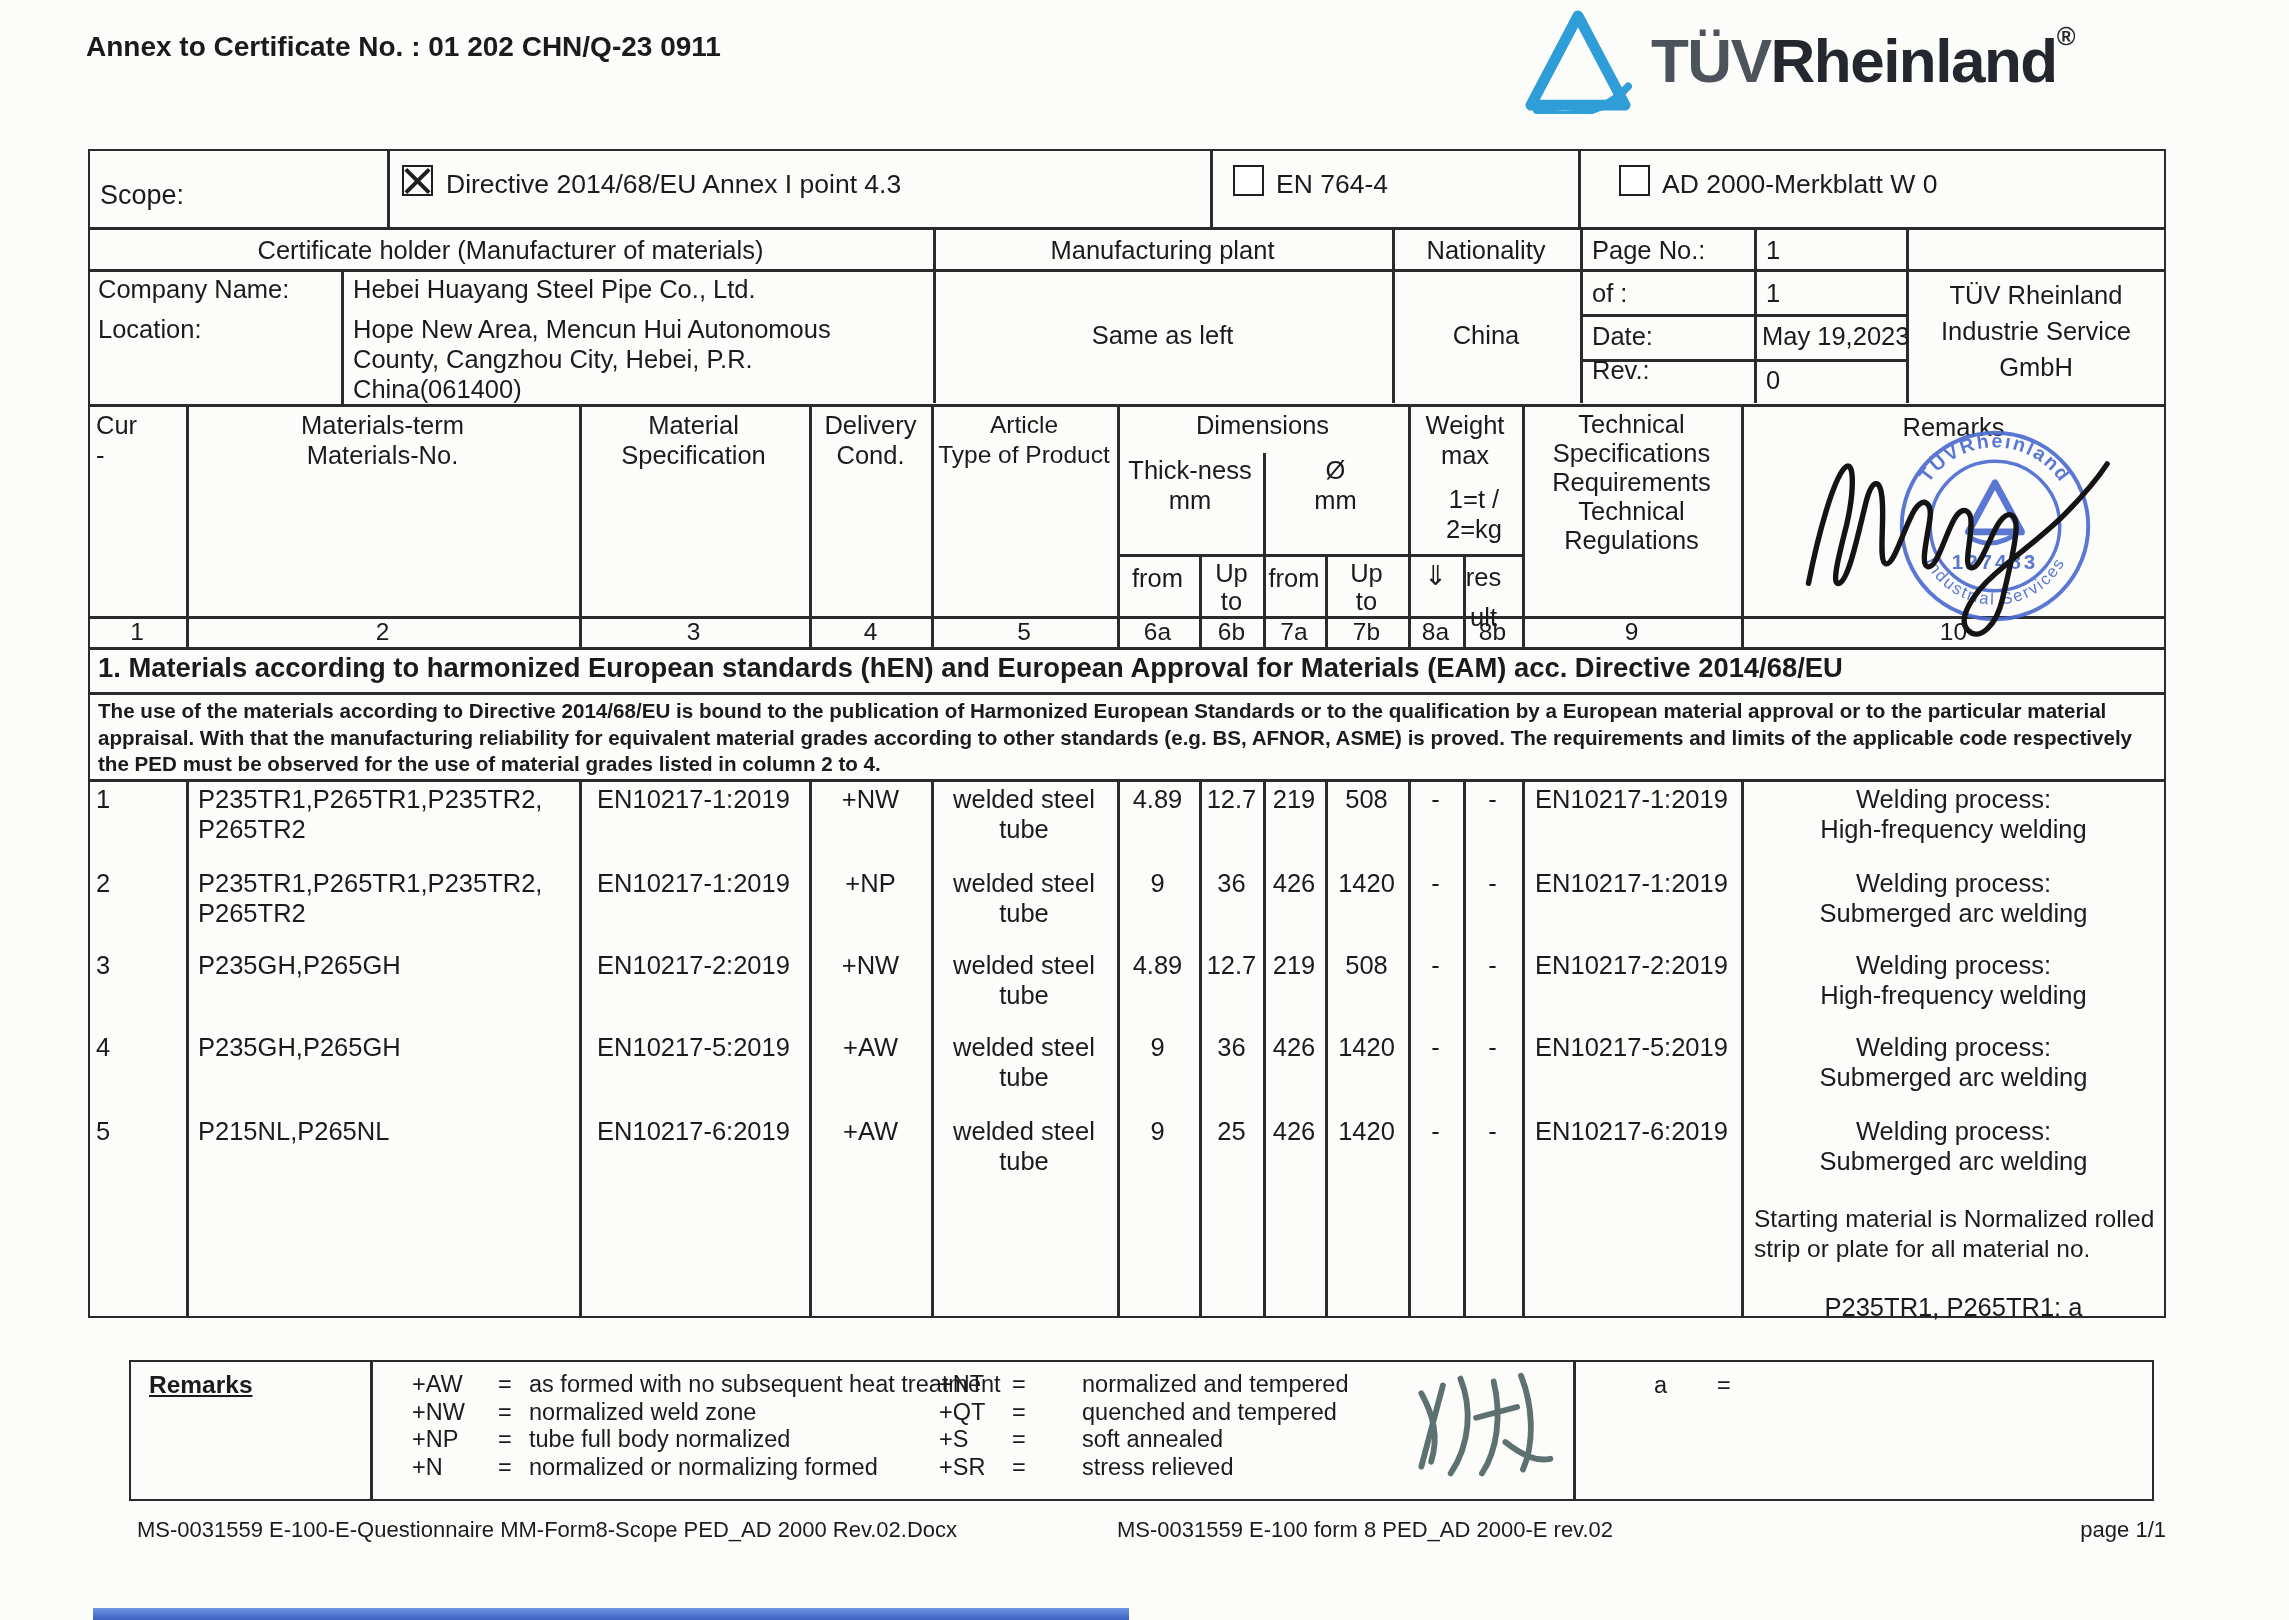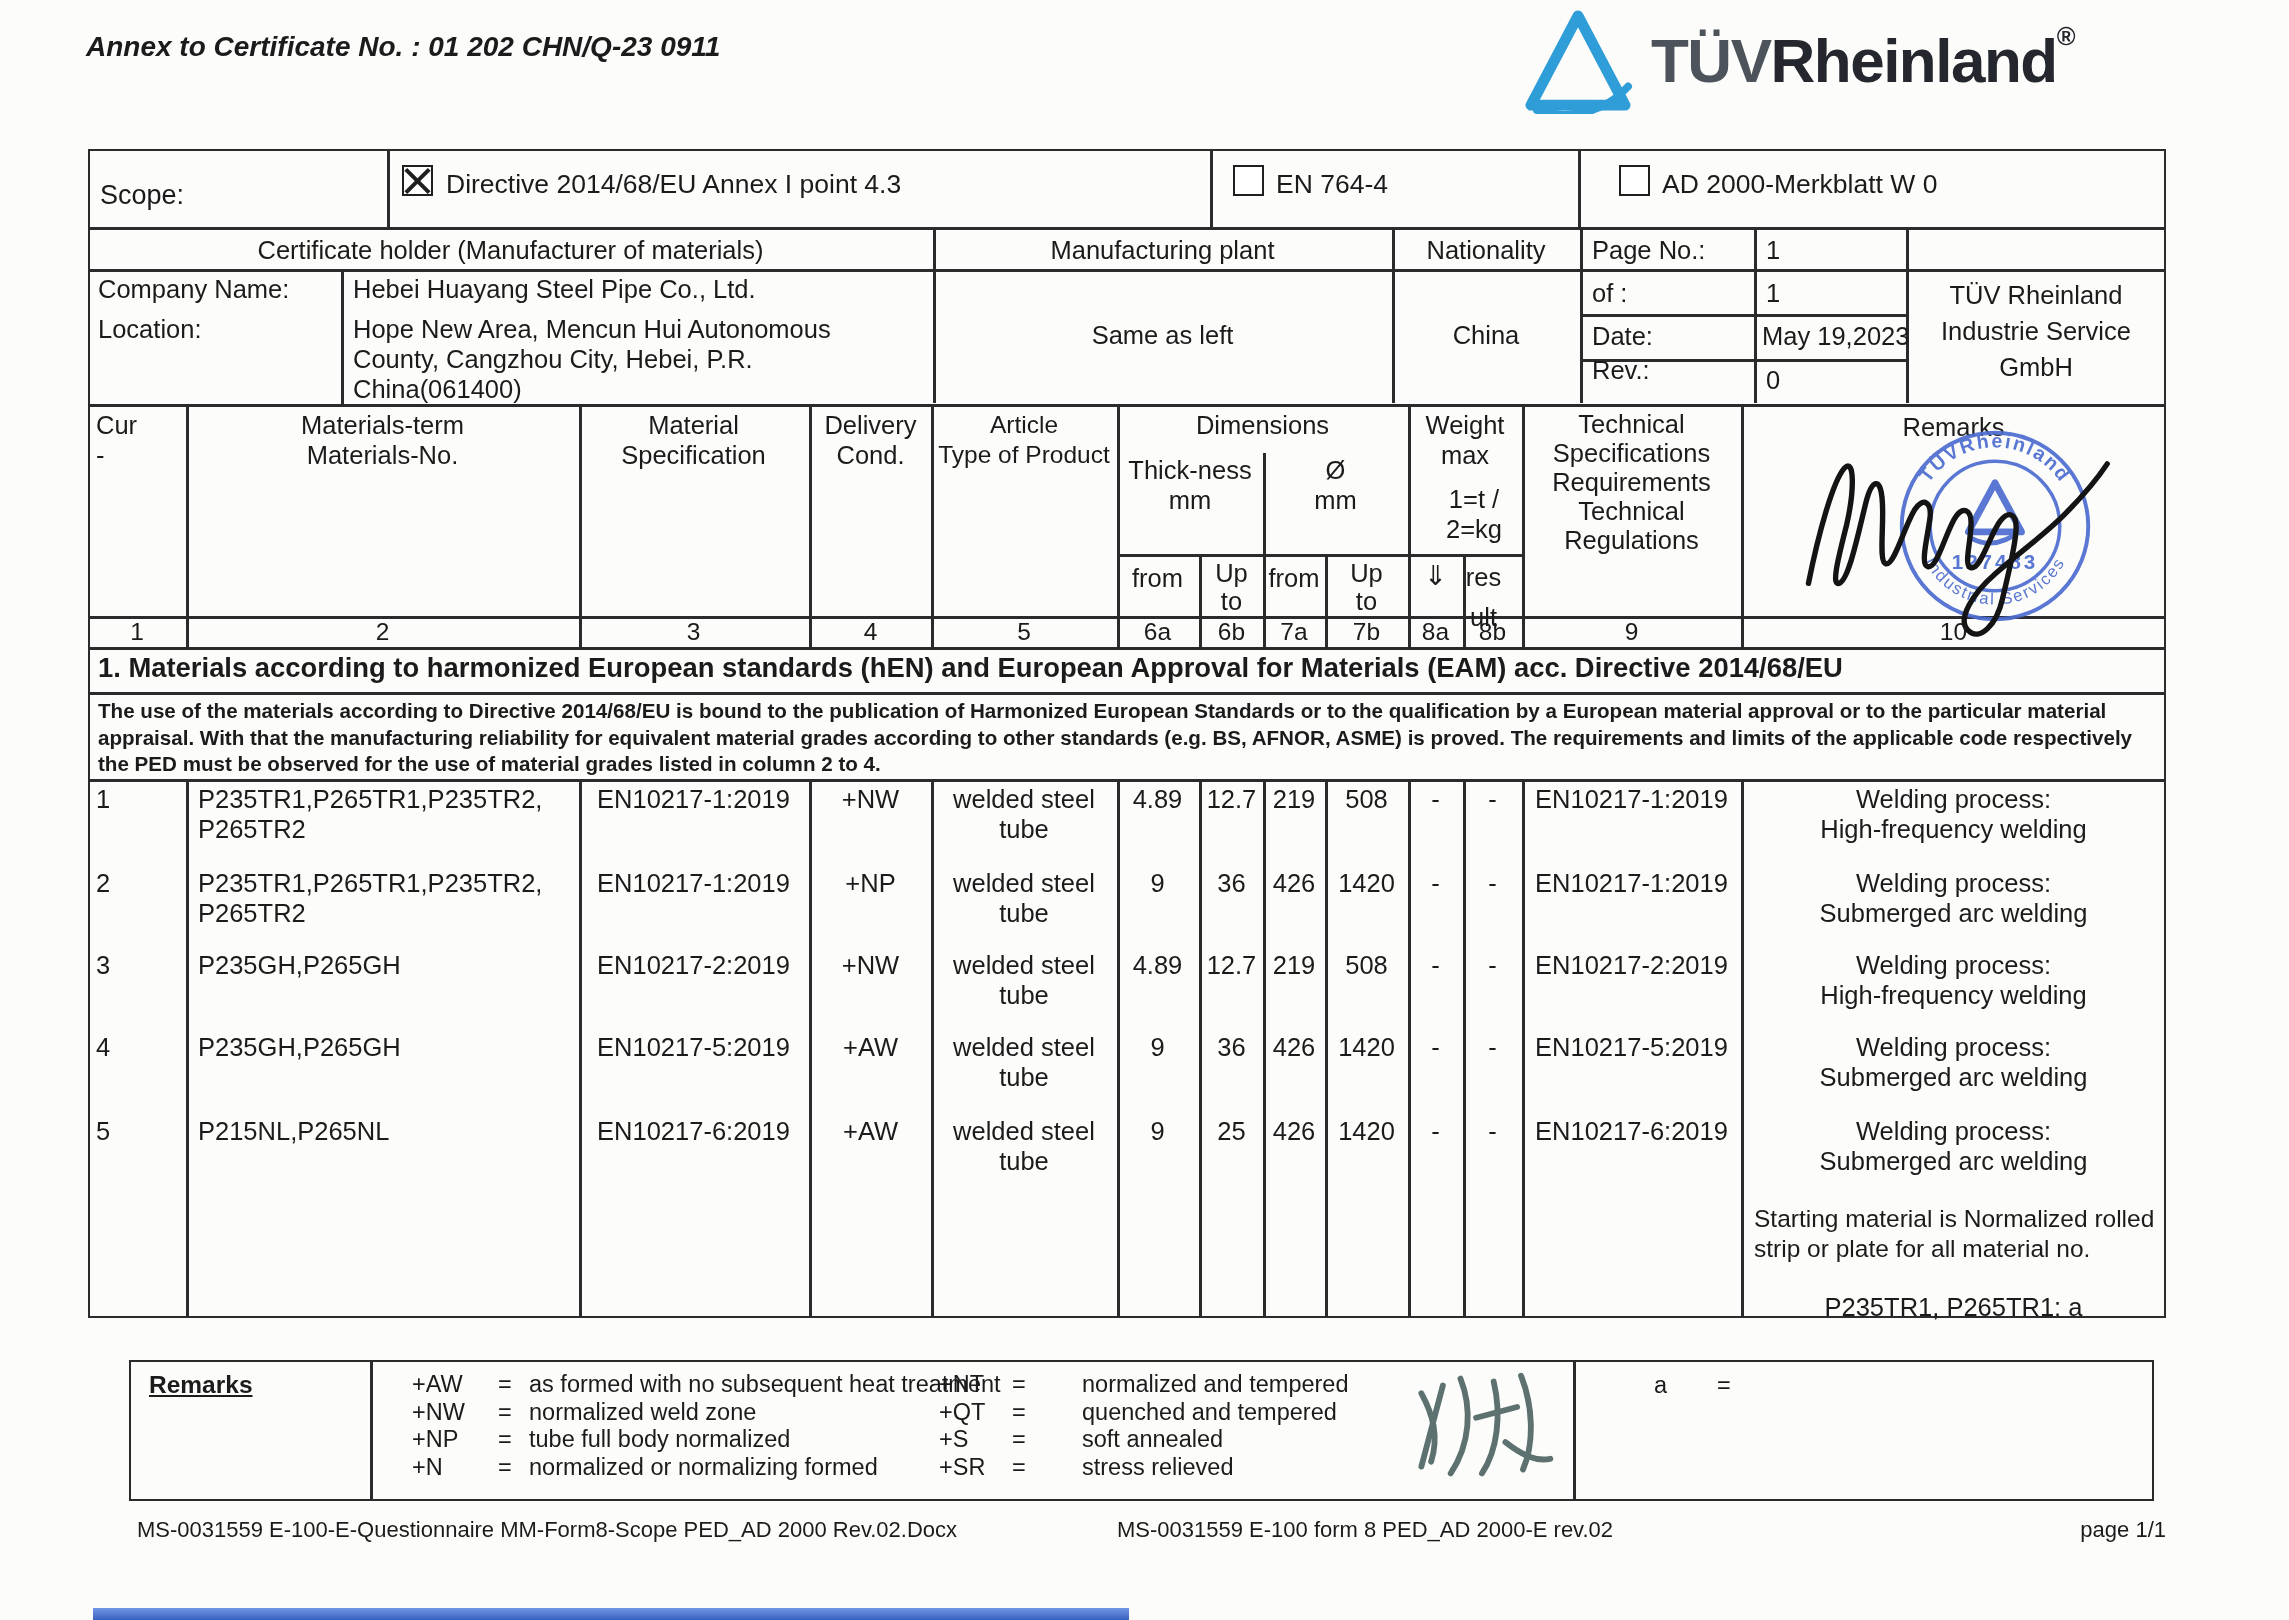--- a/index.html
+++ b/index.html
@@ -14,21 +14,21 @@
   .pre  { white-space:pre-line; }
   .vl { position:absolute; width:2.9px; background:#2b2b2b; }
   .hl { position:absolute; height:2.9px; background:#2b2b2b; }
   .box { position:absolute; border:2.9px solid #2b2b2b; box-sizing:border-box; background:transparent; }
   .cb { position:absolute; width:27.4px; height:27.4px; border:2.9px solid #1f1f1f; background:#fff; }
   .cb.checked::before, .cb.checked::after {
     content:""; position:absolute; left:-2.9px; top:11.8px; width:33px; height:3.9px; background:#1f1f1f;
   }
   .cb.checked::before { transform:rotate(45deg); }
   .cb.checked::after  { transform:rotate(-45deg); }
-  .annex { position:absolute; left:86px; top:31px; font-size:28px; font-weight:bold;font-style:italic; }
+  .annex { position:absolute; left:86px; top:31px; font-size:28px; font-weight:bold; }
   .logo-text { position:absolute; left:1651px; top:21.6px; font-size:62px; font-weight:bold; letter-spacing:-1.5px; white-space:nowrap; }
   .logo-text .tuv { color:#4d535b; }
   .logo-text .rh  { color:#24282e; }
   .logo-text .reg { font-size:25.5px; vertical-align:37px; color:#24282e; letter-spacing:0; }
   .intro { font-size:20.6px; line-height:26.5px; font-weight:bold; }
   .sect  { font-size:27.4px; font-weight:bold; white-space:nowrap; }
   .legend { font-size:23.5px; line-height:27.4px; }
   .foot { position:absolute; top:1517px; font-size:22px; }
   .rem-title { font-size:24.5px; font-weight:bold; text-decoration:underline; }
   .bluebar { position:absolute; left:93px; top:1608px; width:1036px; height:11.8px;

